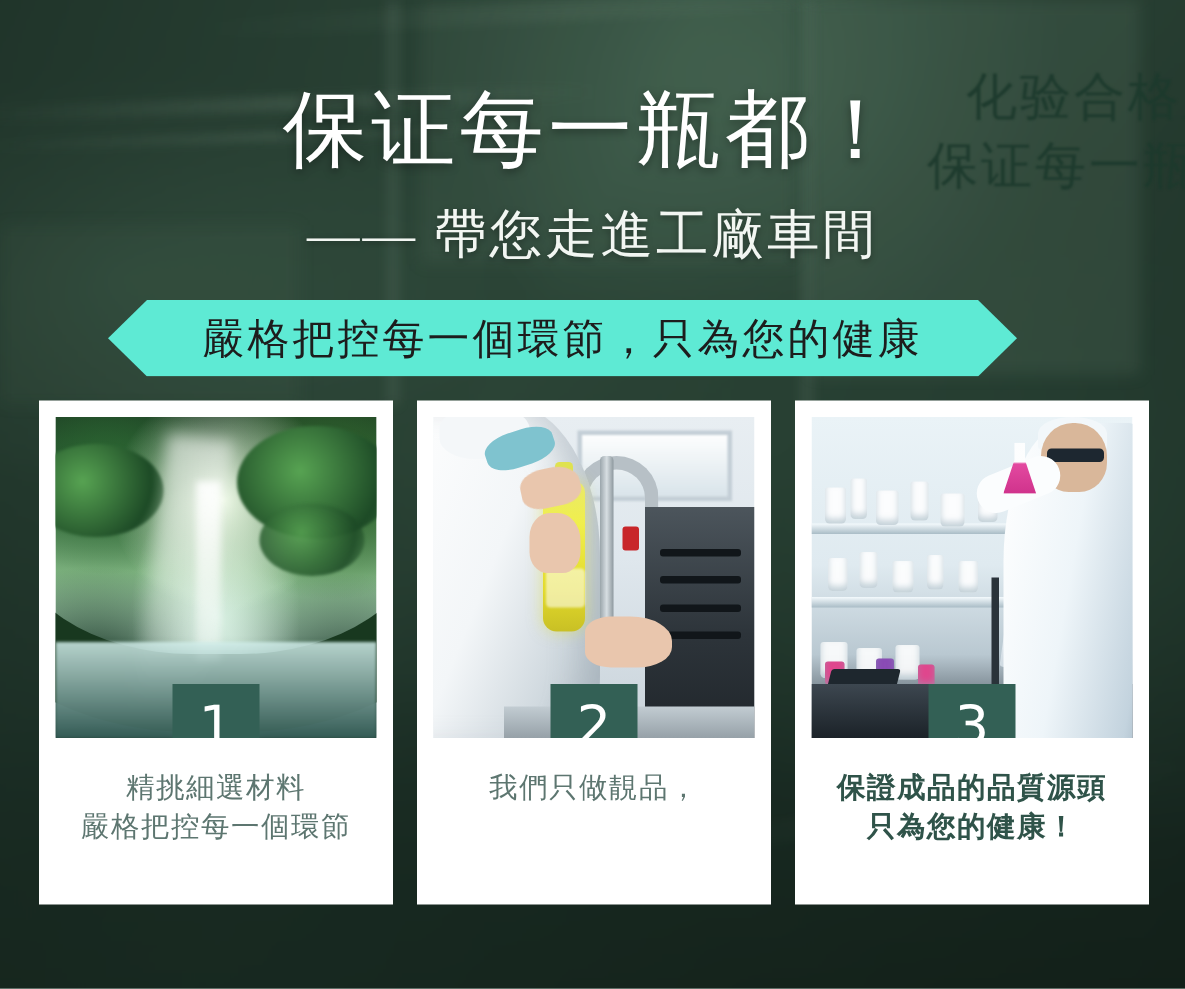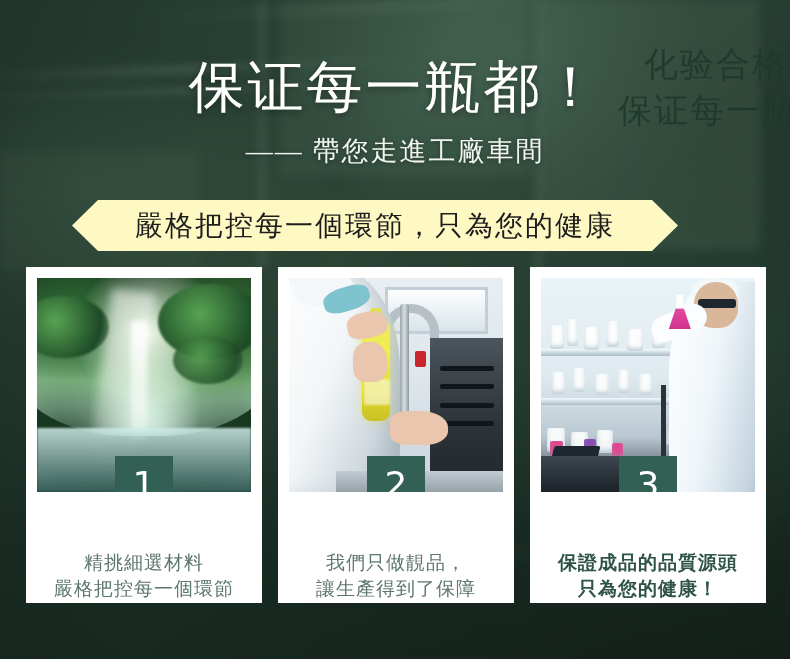--- a/index.html
+++ b/index.html
@@ -83,34 +83,34 @@
     color: #ffffff;
     font-size: 56px;
     line-height: 1.05;
     letter-spacing: 3px;
     font-family: "Liberation Serif", "DejaVu Serif", serif;
     text-shadow: 0 2px 6px rgba(0,0,0,0.35);
   }
   .hero-sub {
     margin-top: 16px;
     color: #f2f6f2;
-    font-size: 27px;
+    font-size: 35px;
     letter-spacing: 2px;
     font-family: "Liberation Serif", "DejaVu Serif", serif;
     text-shadow: 0 1px 4px rgba(0,0,0,0.35);
   }
 
   
   .ribbon {
     position: absolute;
     left: 72px;
     top: 200px;
     width: 606px;
     height: 51px;
-    background: #fef9c3;
+    background: #5eead4;
     clip-path: polygon(0% 50%, 26px 0%, calc(100% - 26px) 0%, 100% 50%, calc(100% - 26px) 100%, 26px 100%);
     display: flex;
     align-items: center;
     justify-content: center;
   }
   .ribbon-text {
     color: #1d1d1d;
     font-size: 28px;
     letter-spacing: 2px;
     font-family: "Liberation Serif", "DejaVu Serif", serif;
@@ -334,21 +334,21 @@
     display: flex;
     align-items: center;
     justify-content: center;
     font-family: "DejaVu Sans", "Liberation Sans", sans-serif;
     font-size: 36px;
     font-weight: 400;
     line-height: 1;
   }
 
   .card-caption {
-    margin-top: 58px;
+    margin-top: 21px;
     text-align: center;
     color: #5d7670;
     font-size: 19px;
     line-height: 1.38;
     letter-spacing: 1px;
     font-family: "Liberation Serif", "DejaVu Serif", serif;
   }
   .card-caption.emph {
     color: #2f5349;
     font-weight: bold;
@@ -424,21 +424,20 @@
           <div class="bottle-label"></div>
           <div class="hand h1"></div>
           <div class="hand h2"></div>
           <div class="hand h3"></div>
           <div class="counter"></div>
         </div>
         <div class="badge">2</div>
       </div>
       <div class="card-caption">
         <span class="ln">我們只做靚品，</span>
-        <span class="ln">讓生產得到了保障</span>
       </div>
     </div>
 
     <div class="card">
       <div class="card-photo">
         <div class="scene scene-lab">
           <div class="shelf s1"></div>
           <div class="shelf s2"></div>
           <div class="jar" style="left:4%;  top:22%; width:14px; height:24px;"></div>
           <div class="jar" style="left:12%; top:19%; width:11px; height:27px;"></div>

